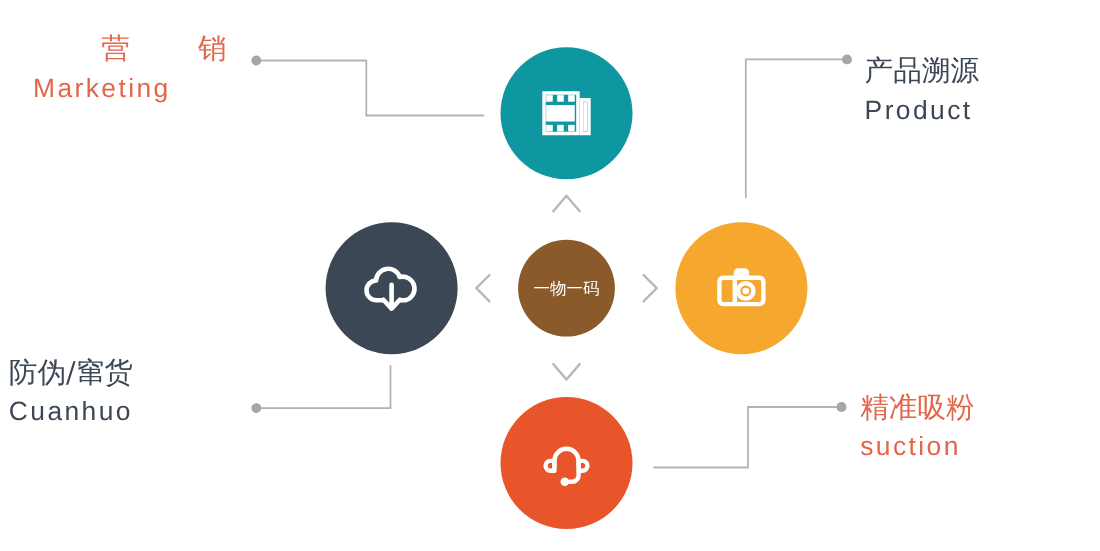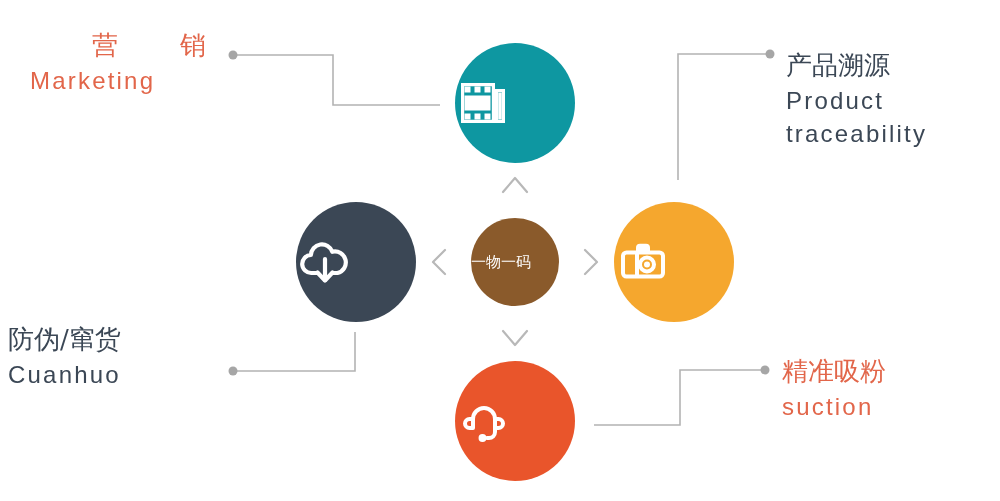--- a/index.html
+++ b/index.html
@@ -27,21 +27,21 @@
     top: 0;
     width: 1000px;
     height: 501px;
     pointer-events: none;
   }
   .node {
     position: absolute;
     border-radius: 50%;
     display: flex;
     align-items: center;
-    justify-content: flex-start;
+    justify-content: center;
   }
   .node-top {
     left: 455px;
     top: 43px;
     width: 120px;
     height: 120px;
   }
   .node-left {
     left: 296px;
     top: 202px;
@@ -204,21 +204,20 @@
   </div>
 
   <div class="label-block lbl-marketing" style="color:#e2664a;">
     <div class="label-cn spaced">营销</div>
     <div class="label-en">Marketing</div>
   </div>
 
   <div class="label-block lbl-traceability" style="color:#3b4755;">
     <div class="label-cn">产品溯源</div>
     <div class="label-en">Product</div>
-    <div class="label-en">traceability</div>
   </div>
 
   <div class="label-block lbl-security" style="color:#3b4755;">
     <div class="label-cn">防伪/窜货</div>
     <div class="label-en">Cuanhuo</div>
   </div>
 
   <div class="label-block lbl-precision" style="color:#e2664a;">
     <div class="label-cn">精准吸粉</div>
     <div class="label-en">suction</div>

